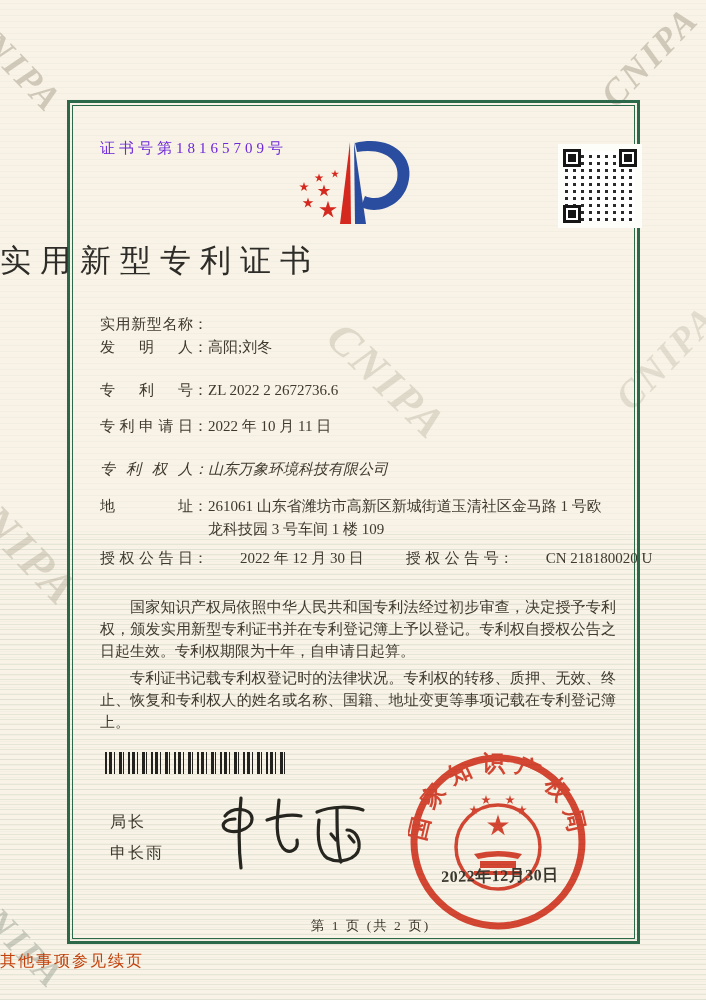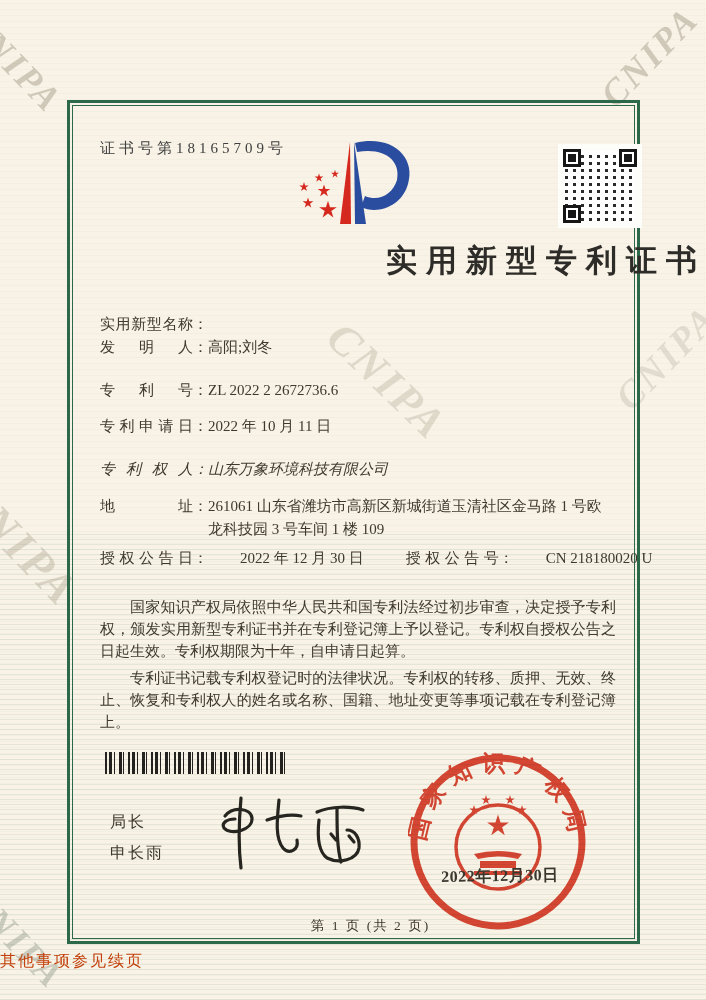--- a/index.html
+++ b/index.html
@@ -20,34 +20,34 @@
   .wm3{left:-16px;top:470px;font-size:46px;transform:rotate(46deg);color:rgba(152,143,124,0.30);}
   .wm4{left:352px;top:312px;font-size:44px;transform:rotate(44deg);color:rgba(152,143,124,0.26);}
   .wm5{left:-12px;top:880px;font-size:36px;transform:rotate(46deg);color:rgba(130,140,125,0.38);}
   .wm6{left:606px;top:388px;font-size:38px;transform:rotate(-46deg);color:rgba(152,143,124,0.22);}
 
   .frame{position:absolute;left:67px;top:100px;width:567px;height:838px;
     border:3px solid #2c684a;z-index:1;}
   .frame-inner{position:absolute;inset:2px;border:1px solid #2c684a;}
 
   .cert-no{position:absolute;left:100px;top:139px;z-index:2;font-size:15px;
-    letter-spacing:4px;color:#404040;}
+    letter-spacing:4px;color:#6d28d9;}
 
   .logo{position:absolute;left:289px;top:134px;z-index:2;}
   .qr{position:absolute;left:558px;top:144px;width:84px;height:84px;background:#fdfdfa;z-index:2;}
   .qr-pat{position:absolute;inset:7px;
     background-image:repeating-linear-gradient(90deg,#161616 0 3px,#fff 3px 8px),
                      repeating-linear-gradient(0deg,#161616 0 3px,#fff 3px 7px);
     background-blend-mode:screen;}
   .qr-f{position:absolute;width:18px;height:18px;border:3px solid #161616;background:#fff;box-sizing:border-box;}
   .qr-f::after{content:"";position:absolute;inset:2px;background:#161616;}
   .qr-tl{left:5px;top:5px;} .qr-tr{right:5px;top:5px;} .qr-bl{left:5px;bottom:5px;}
 
-  .title{position:absolute;left:0;right:0;top:240px;z-index:2;text-align:right;
-    font-size:31px;font-weight:700;letter-spacing:9px;color:#2e2c28;}
+  .title{position:absolute;left:0;right:0;top:240px;z-index:2;text-align:left;
+    font-size:31px;font-weight:400;letter-spacing:9px;color:#2e2c28;}
 
   .fields{position:absolute;left:100px;right:92px;top:313px;z-index:2;font-size:15px;line-height:23px;}
   .field{display:flex;align-items:flex-start;}
   .fl{flex:0 0 93px;text-align:justify;text-align-last:justify;white-space:nowrap;overflow:hidden;}
   .fc{flex:0 0 auto;}
   .fv{flex:1 1 auto;}
   .mb1{} .mb2{margin-bottom:20px;} .mb3{margin-bottom:13px;}
   .mb4{margin-bottom:20px;} .mb5{margin-bottom:14px;font-style:italic;} .mb6{margin-bottom:6px;}
   .fv-short{flex:0 0 auto;margin-left:32px;}
   .grant-label{flex:0 0 93px;margin-left:42px;text-align:justify;text-align-last:justify;white-space:nowrap;}

